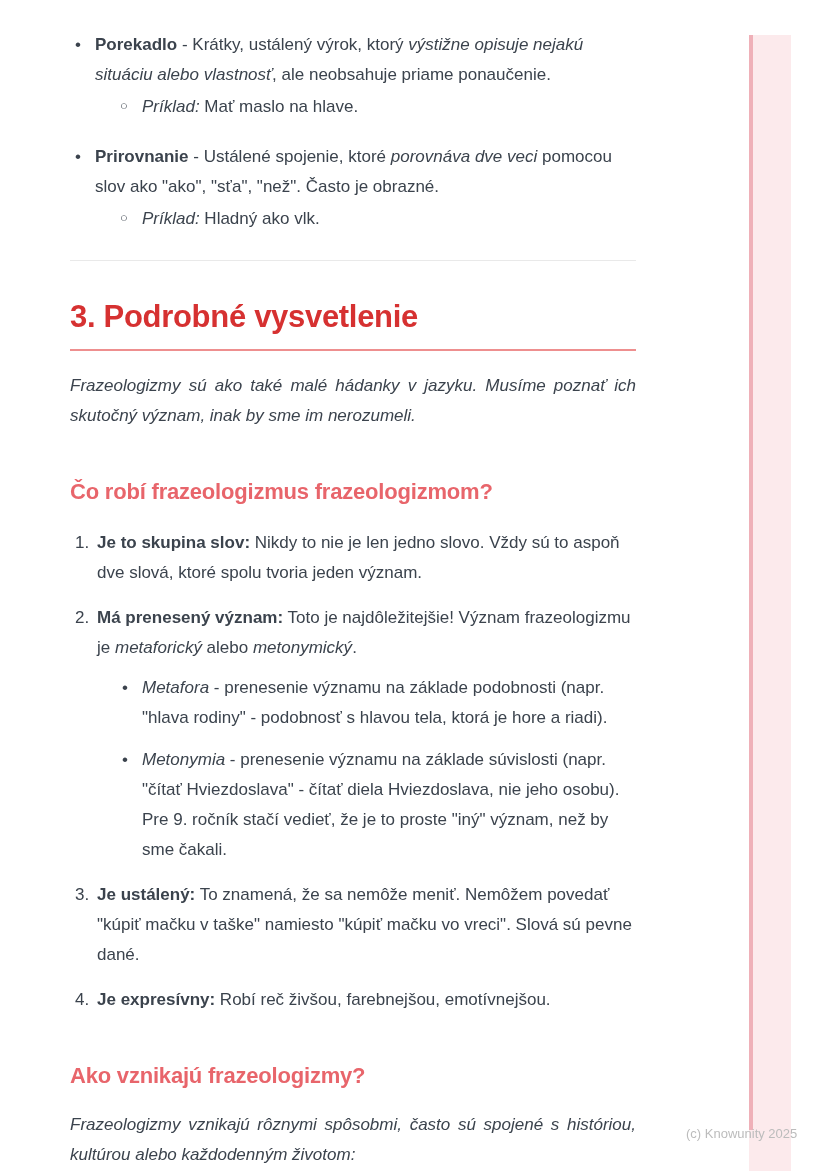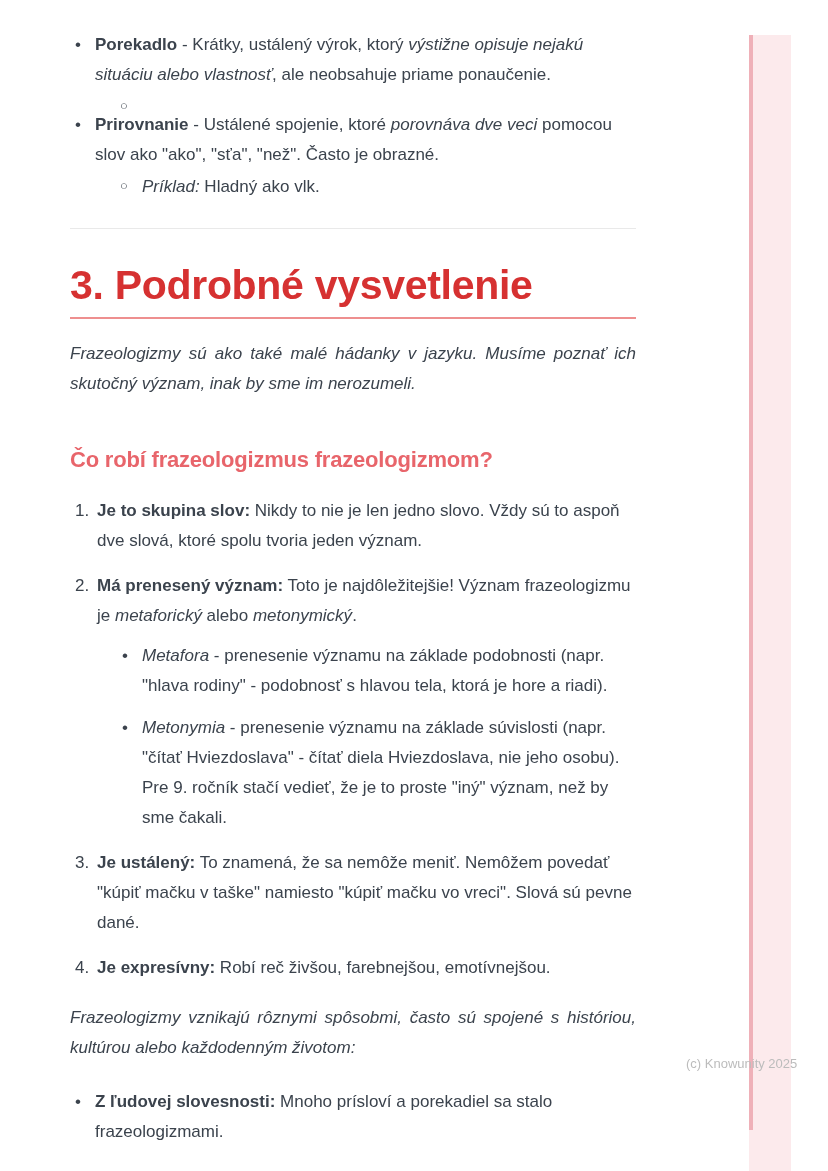--- a/index.html
+++ b/index.html
@@ -40,21 +40,21 @@
 
   .divider {
     border: none;
     height: 1px;
     background: #e9e9e9;
     margin: 26px 0 0 0;
   }
 
   .h1 {
     margin: 38px 0 0 0;
-    font-size: 41px;
+    font-size: 31px;
     line-height: 36px;
     font-weight: 700;
     color: #d63131;
     letter-spacing: -0.3px;
     padding-bottom: 14px;
     border-bottom: 2px solid #ee8f8f;
   }
   .h2 {
     margin: 47px 0 0 0;
     font-size: 22px;
@@ -100,21 +100,21 @@
     background: #fceaec;
   }
   .stripe-edge {
     position: absolute;
     left: 749px; top: 35px;
     width: 4px; height: 1095px;
     background: #efb0b8;
   }
   .watermark {
     position: absolute;
-    left: 686px; top: 1056px;
+    left: 686px; top: 1126px;
     font-size: 13px;
     line-height: 16px;
     color: #bcbcbc;
     z-index: 5;
     white-space: nowrap;
   }
 </style>
 </head>
 <body>
 
@@ -123,20 +123,21 @@
 
 <div class="content">
 
   <ul class="doc-list">
     <li class="li intro-li">
       <span class="marker">•</span>
       <span><span class="b">Porekadlo</span><span> - Krátky, ustálený výrok, ktorý </span><span class="i">výstižne opisuje nejakú situáciu alebo vlastnosť</span><span>, ale neobsahuje priame ponaučenie.</span></span>
       <ul class="example-list">
         <li class="example-li">
           <span class="marker">○</span>
+          <span><span class="i">Príklad:</span><span> Mať maslo na hlave.</span></span>
         </li>
       </ul>
     </li>
     <li class="li">
       <span class="marker">•</span>
       <span><span class="b">Prirovnanie</span><span> - Ustálené spojenie, ktoré </span><span class="i">porovnáva dve veci</span><span> pomocou slov ako "ako", "sťa", "než". Často je obrazné.</span></span>
       <ul class="example-list">
         <li class="example-li">
           <span class="marker">○</span>
           <span><span class="i">Príklad:</span><span> Hladný ako vlk.</span></span>
@@ -175,20 +176,21 @@
     <li class="oli">
       <span class="num">3.</span>
       <span><span class="b">Je ustálený:</span><span> To znamená, že sa nemôže meniť. Nemôžem povedať "kúpiť mačku v taške" namiesto "kúpiť mačku vo vreci". Slová sú pevne dané.</span></span>
     </li>
     <li class="oli">
       <span class="num">4.</span>
       <span><span class="b">Je expresívny:</span><span> Robí reč živšou, farebnejšou, emotívnejšou.</span></span>
     </li>
   </ol>
 
+  <h2 class="h2">Ako vznikajú frazeologizmy?</h2>
 
   <p class="para">Frazeologizmy vznikajú rôznymi spôsobmi, často sú spojené s históriou, kultúrou alebo každodenným životom:</p>
 
   <ul class="doc-list origins-list">
     <li class="li">
       <span class="marker">•</span>
       <span><span class="b">Z ľudovej slovesnosti:</span><span> Mnoho prísloví a porekadiel sa stalo frazeologizmami.</span></span>
     </li>
 
   </ul>

